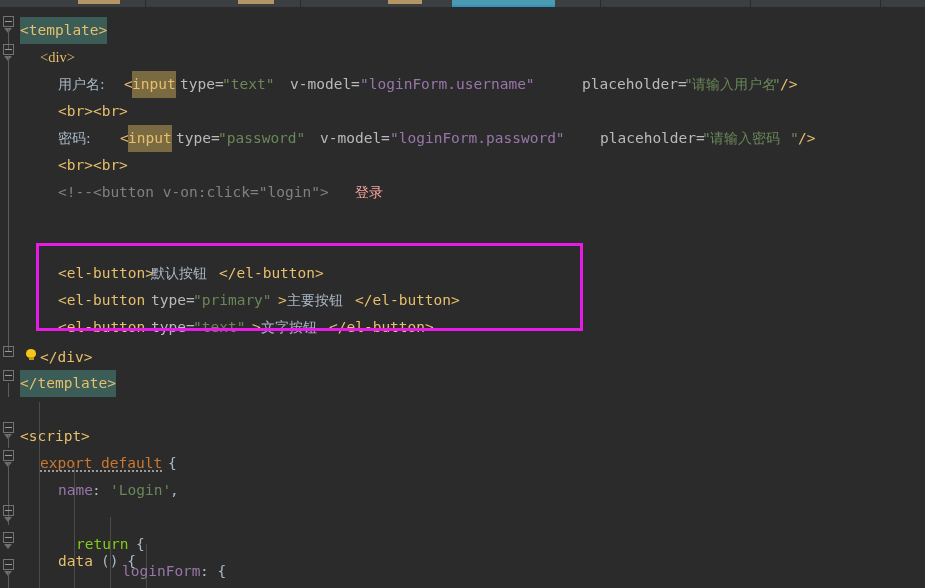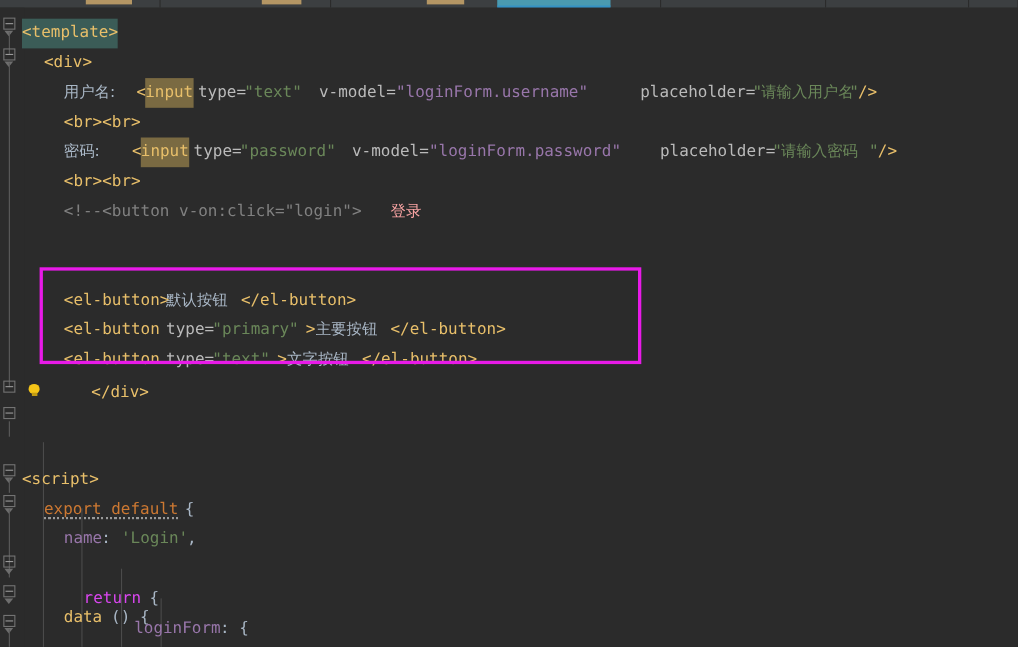--- a/index.html
+++ b/index.html
@@ -84,21 +84,21 @@
   .iguide {
     position: absolute; width: 1px; background: #4b4b4b;
   }
 
   
   .tag      { color: #e8bf6a; }
   .attr     { color: #bababa; }
   .str      { color: #6a8759; }
   .vmodel   { color: #9876aa; }
   .comment  { color: #808080; }
-  .kw       { color: #d946ef; }
+  .kw       { color: #84cc16; }
   .prop     { color: #9876aa; }
   .punct    { color: #a9b7c6; }
   .cjk      { color: #a9b7c6; font-family: "DejaVu Sans", "Liberation Sans", sans-serif; font-size: 14px;}
 
   
   .selbg {
     background: #3b5c57;
     color: #e8bf6a;
   }
   .inputbg {
@@ -217,21 +217,21 @@
 
   <div class="code">
 
     
     <div class="line" style="top:8px;">
       <span class="ln-txt selbg" style="left:20px;">&lt;template&gt;</span>
     </div>
 
     
     <div class="line" style="top:35px;">
-      <span class="ln-txt tag" style="left:40px;">&lt;div&gt;</span>
+      <span class="ln-txt tag" style="left:40px;font-family:Liberation Serif, serif;">&lt;div&gt;</span>
     </div>
 
     
     <div class="line" style="top:62px;">
       <span class="ln-txt cjk" style="left:58px;">用户名:</span>
       <span class="ln-txt tag" style="left:124px;">&lt;</span>
       <span class="ln-txt inputbg" style="left:132px;">input</span>
       <span class="ln-txt attr" style="left:180px;">type=</span>
       <span class="ln-txt str" style="left:222px;">"text"</span>
       <span class="ln-txt attr" style="left:290px;">v-model=</span>
@@ -300,24 +300,27 @@
       <span class="ln-txt tag" style="left:252px;">&gt;</span>
       <span class="ln-txt cjk" style="left:261px;">文字按钮</span>
       <span class="ln-txt tag" style="left:329px;">&lt;/el-button&gt;</span>
     </div>
 
     
     <div class="line" style="top:335px;">
       <span class="bulb" style="left:26px;top:7px;">
         <span class="glass"></span><span class="base"></span>
       </span>
-      <span class="ln-txt tag" style="left:40px;margin-left:43px;">&lt;/div&gt;</span>
-    </div>
-
-    
+      <span class="ln-txt tag" style="left:40px;">&lt;/div&gt;</span>
+    </div>
+
+    
+    <div class="line" style="top:361px;">
+      <span class="ln-txt selbg" style="left:20px;">&lt;/template&gt;</span>
+    </div>
 
     
     <div class="line" style="top:414px;">
       <span class="ln-txt tag" style="left:20px;">&lt;script&gt;</span>
     </div>
 
     
     <div class="line" style="top:441px;">
       <span class="ln-txt kw" style="left:40px;color:#cc7832;">export default</span>
       <span class="ln-txt punct" style="left:168px;">{</span>

